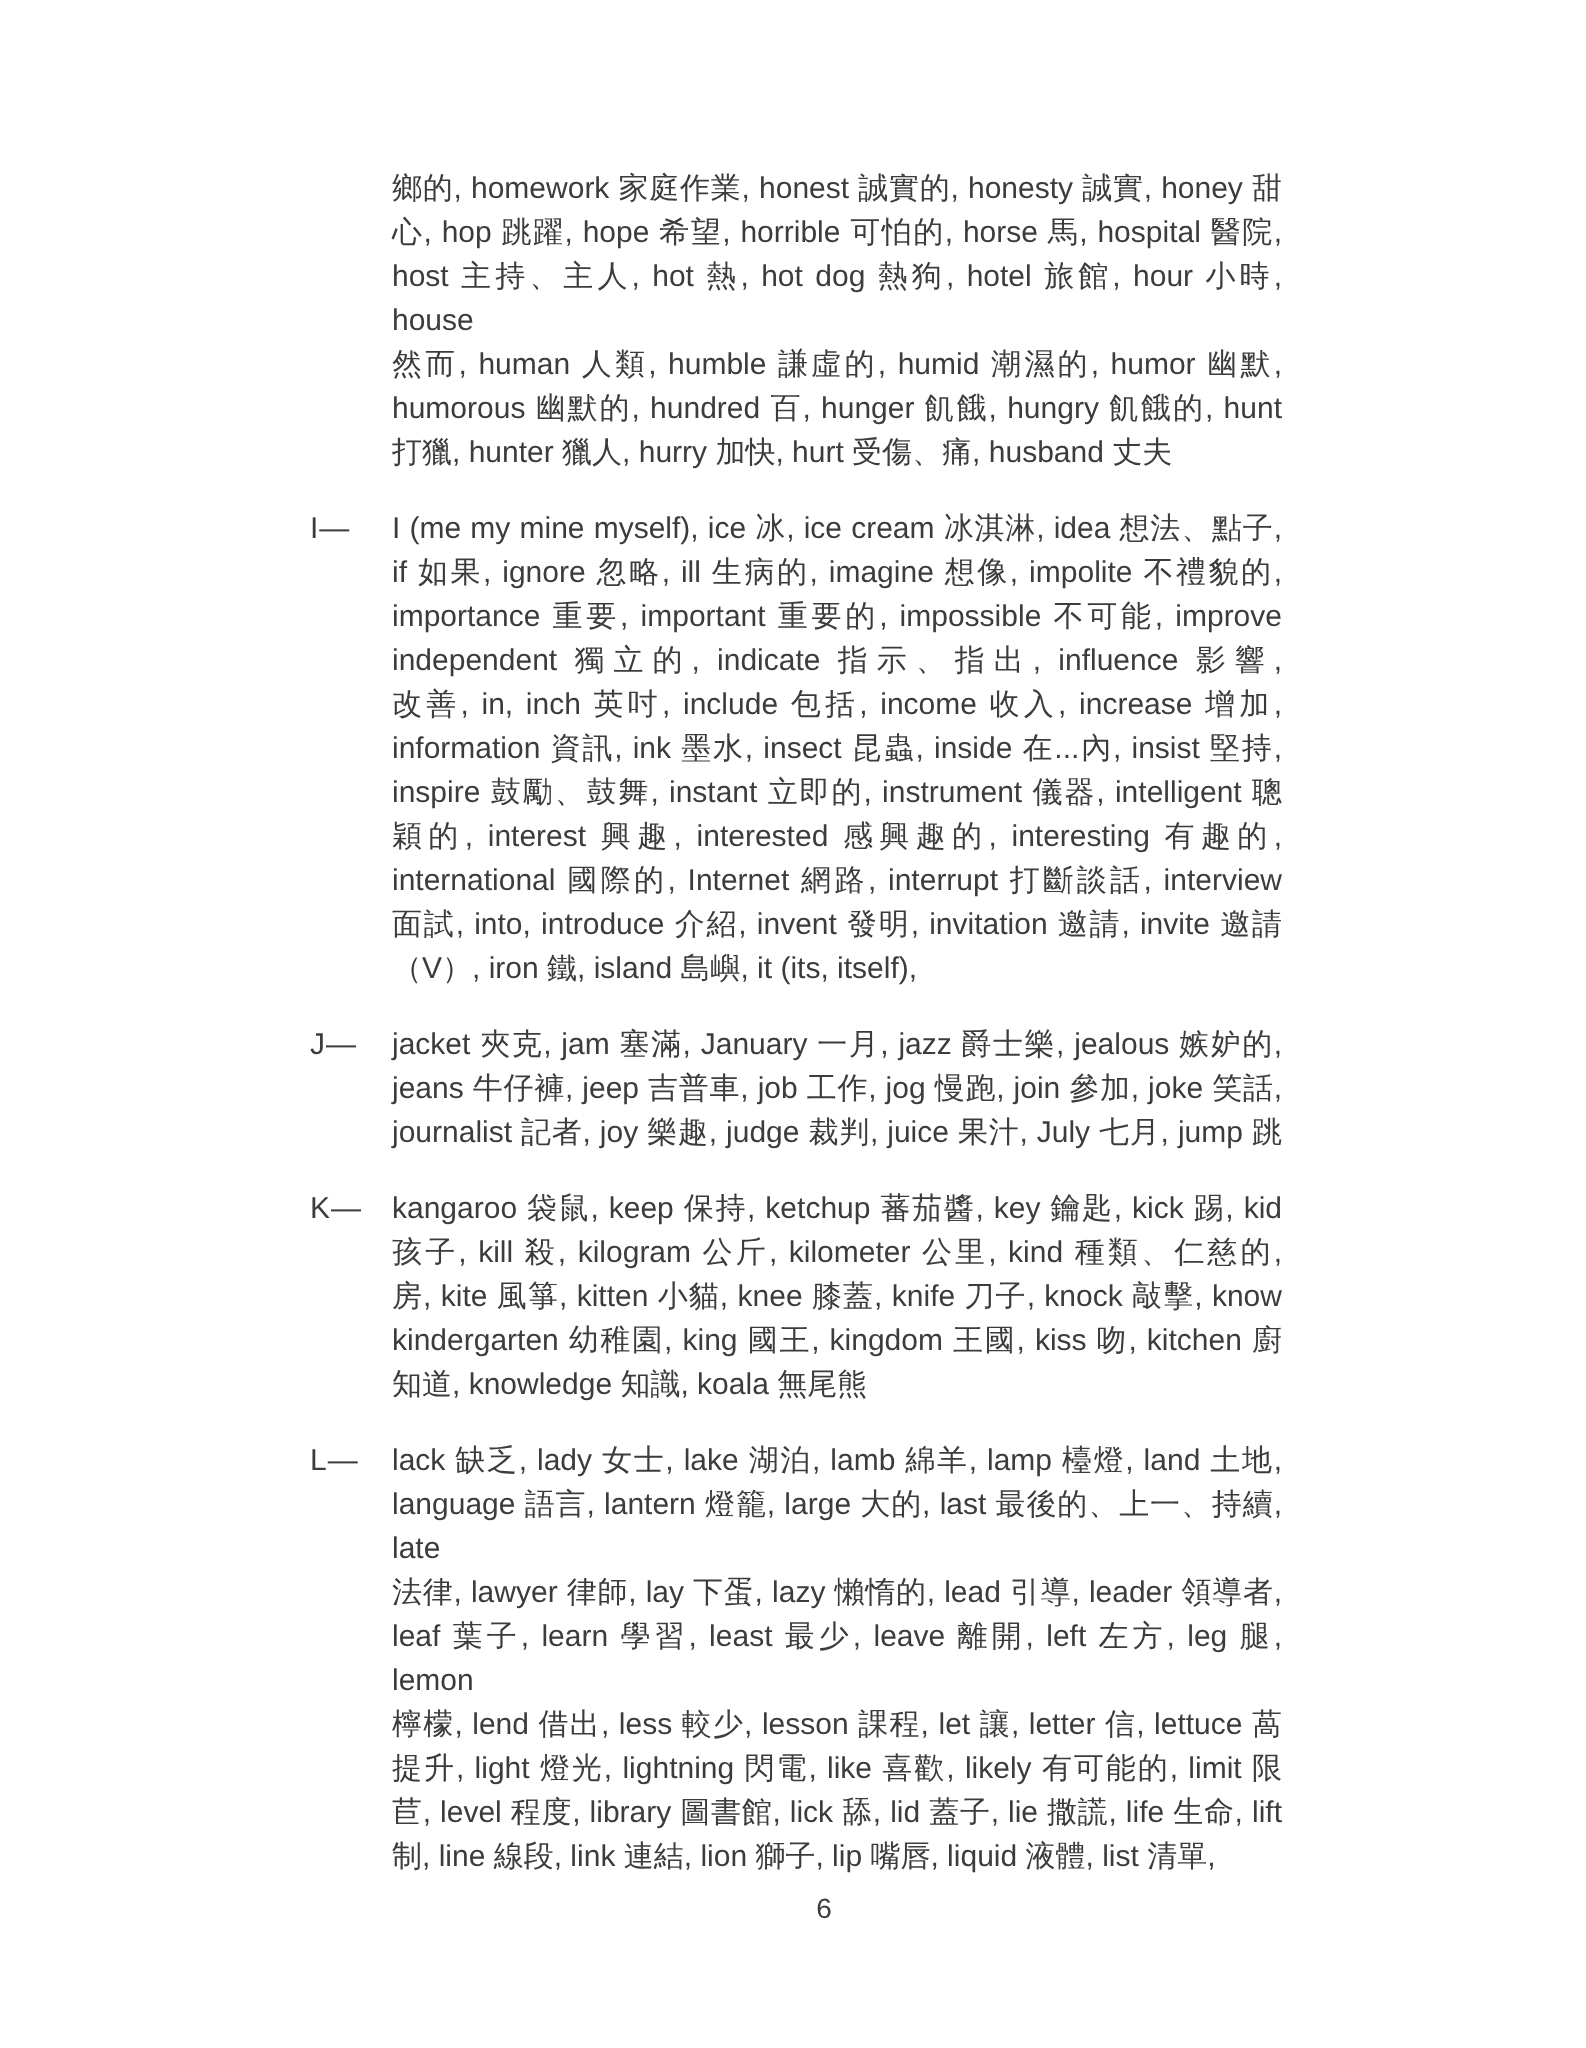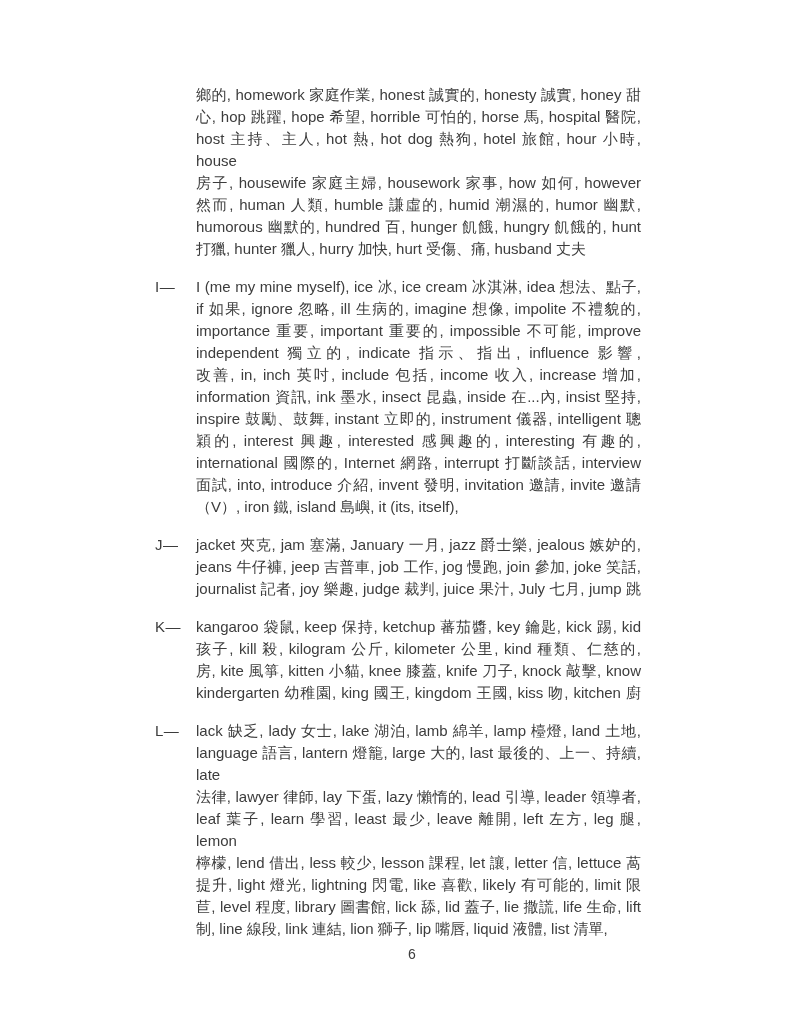--- a/index.html
+++ b/index.html
@@ -59,21 +59,20 @@
 <body>
 
 <div class="page">
   <div class="content" id="sections-container">
       <div class="section-row">
         <div class="section-label"></div>
         <div class="section-body">
           <div class="line">鄉的, homework 家庭作業, honest 誠實的, honesty 誠實, honey 甜</div>
           <div class="line">心, hop 跳躍, hope 希望, horrible 可怕的, horse 馬, hospital 醫院,</div>
           <div class="line">host 主持、主人, hot 熱, hot dog 熱狗, hotel 旅館, hour 小時, house</div>
-          <div class="line">房子, housewife 家庭主婦, housework 家事, how 如何, however</div>
           <div class="line">然而, human 人類, humble 謙虛的, humid 潮濕的, humor 幽默,</div>
           <div class="line">humorous 幽默的, hundred 百, hunger 飢餓, hungry 飢餓的, hunt</div>
           <div class="line last">打獵, hunter 獵人, hurry 加快, hurt 受傷、痛, husband 丈夫</div>
         </div>
       </div>
       <div class="section-row">
         <div class="section-label">I—</div>
         <div class="section-body">
           <div class="line">I (me my mine myself), ice 冰, ice cream 冰淇淋, idea 想法、點子,</div>
           <div class="line">if 如果, ignore 忽略, ill 生病的, imagine 想像, impolite 不禮貌的,</div>
@@ -96,20 +95,21 @@
           <div class="line">journalist 記者, joy 樂趣, judge 裁判, juice 果汁, July 七月, jump 跳</div>
         </div>
       </div>
       <div class="section-row">
         <div class="section-label">K—</div>
         <div class="section-body">
           <div class="line">kangaroo 袋鼠, keep 保持, ketchup 蕃茄醬, key 鑰匙, kick 踢, kid</div>
           <div class="line">孩子, kill 殺, kilogram 公斤, kilometer 公里, kind 種類、仁慈的,</div>
           <div class="line">房, kite 風箏, kitten 小貓, knee 膝蓋, knife 刀子, knock 敲擊, know</div>
           <div class="line">kindergarten 幼稚園, king 國王, kingdom 王國, kiss 吻, kitchen 廚</div>
+          <div class="line last">知道, knowledge 知識, koala 無尾熊</div>
         </div>
       </div>
       <div class="section-row">
         <div class="section-label">L—</div>
         <div class="section-body">
           <div class="line">lack 缺乏, lady 女士, lake 湖泊, lamb 綿羊, lamp 檯燈, land 土地,</div>
           <div class="line">language 語言, lantern 燈籠, large 大的, last 最後的、上一、持續, late</div>
           <div class="line">法律, lawyer 律師, lay 下蛋, lazy 懶惰的, lead 引導, leader 領導者,</div>
           <div class="line">leaf 葉子, learn 學習, least 最少, leave 離開, left 左方, leg 腿, lemon</div>
           <div class="line">檸檬, lend 借出, less 較少, lesson 課程, let 讓, letter 信, lettuce 萵</div>

